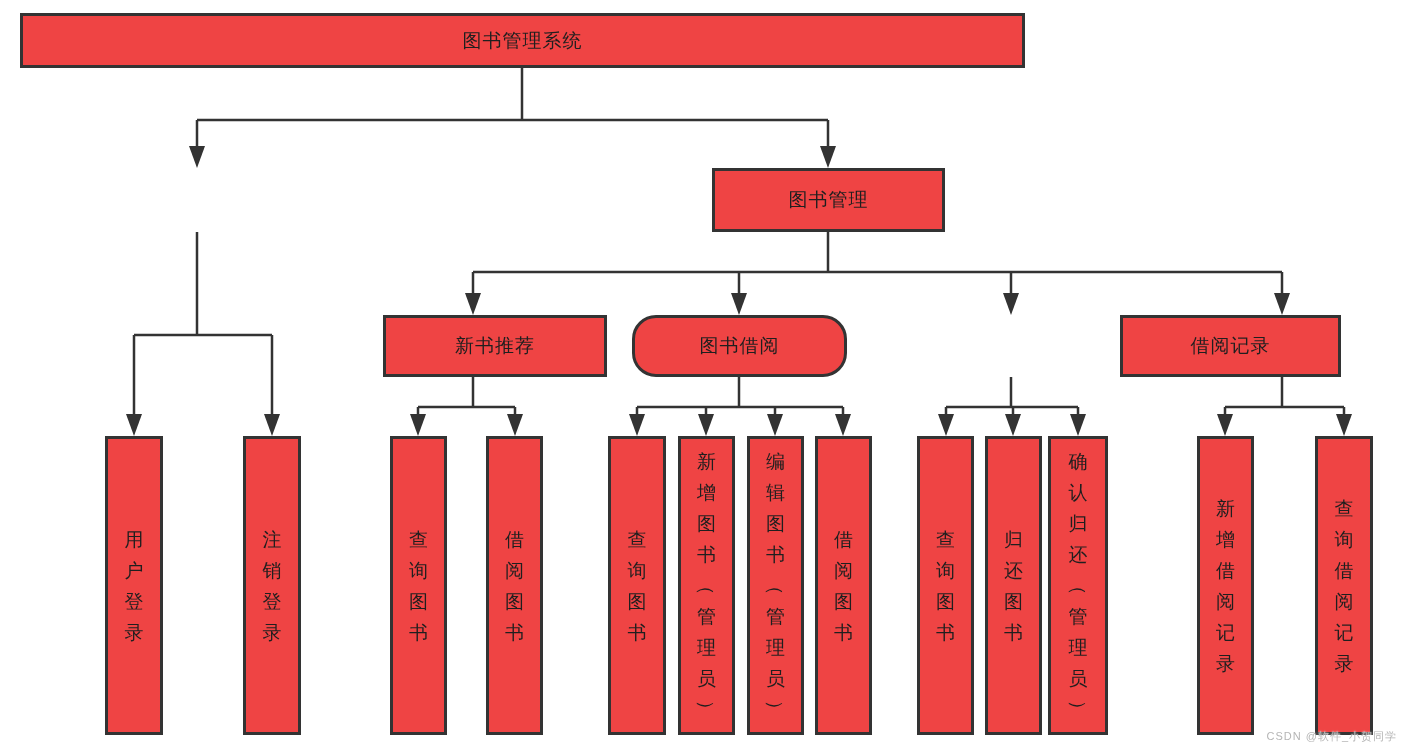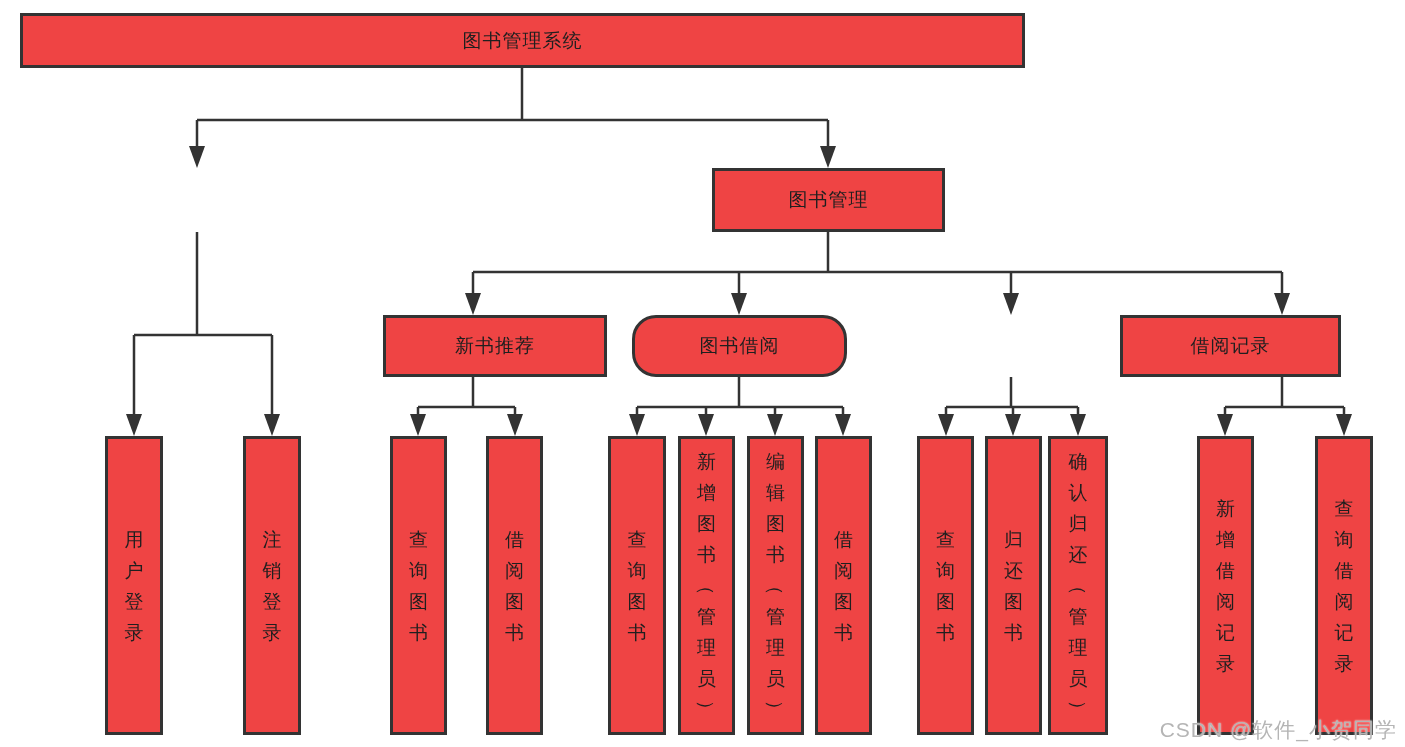--- a/index.html
+++ b/index.html
@@ -10,21 +10,21 @@
   svg.connectors { position:absolute; left:0; top:0; width:1405px; height:747px; }
   .box {
     position:absolute; background:#ef4444; border:3px solid #333333; box-sizing:border-box;
     display:flex; align-items:center; justify-content:center;
     font-size:19px; letter-spacing:1px; text-align:center;
   }
   .leaf { flex-direction:column; letter-spacing:0; }
   .leaf > div { height:31px; line-height:31px; font-size:19px; text-align:center; }
   .leaf > div.rot { transform:rotate(90deg); }
   .watermark {
-    position:absolute; right:8px; bottom:3px; font-size:21px; color:#b5b5b5;
+    position:absolute; right:8px; bottom:3px; font-size:11px; color:#b5b5b5;
     letter-spacing:1px; text-shadow:0 0 2px #ffffff;
   }
 </style>
 </head>
 <body>
 
 <div class="canvas">
 
   <svg class="connectors" viewBox="0 0 1405 747" xmlns="http://www.w3.org/2000/svg">
     <g stroke="#333333" stroke-width="2.5" fill="none">

